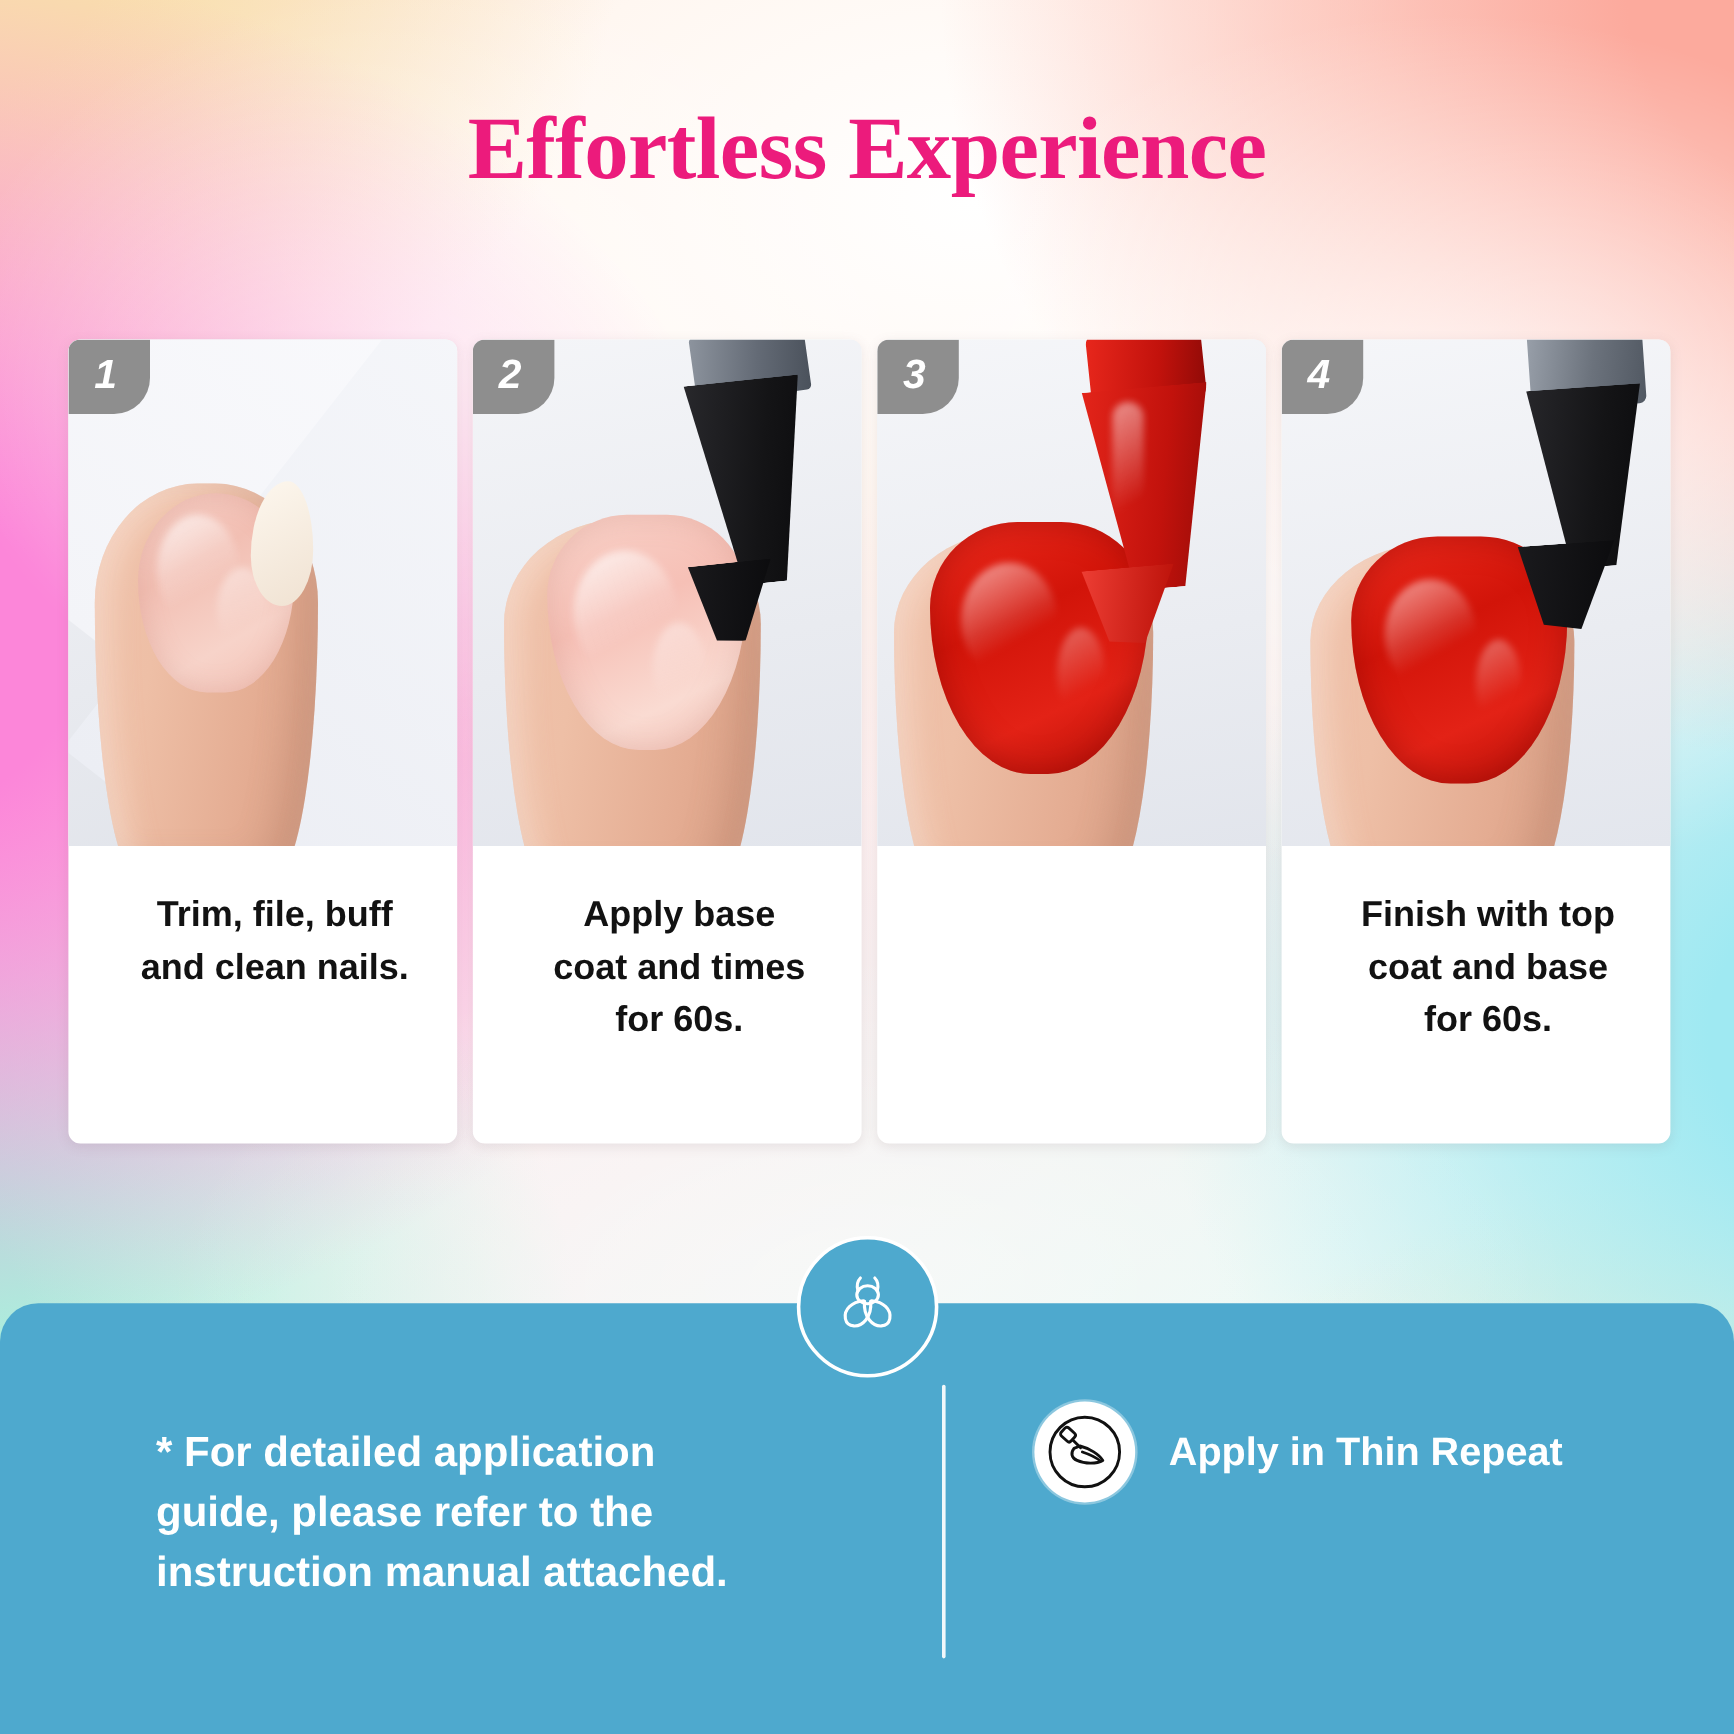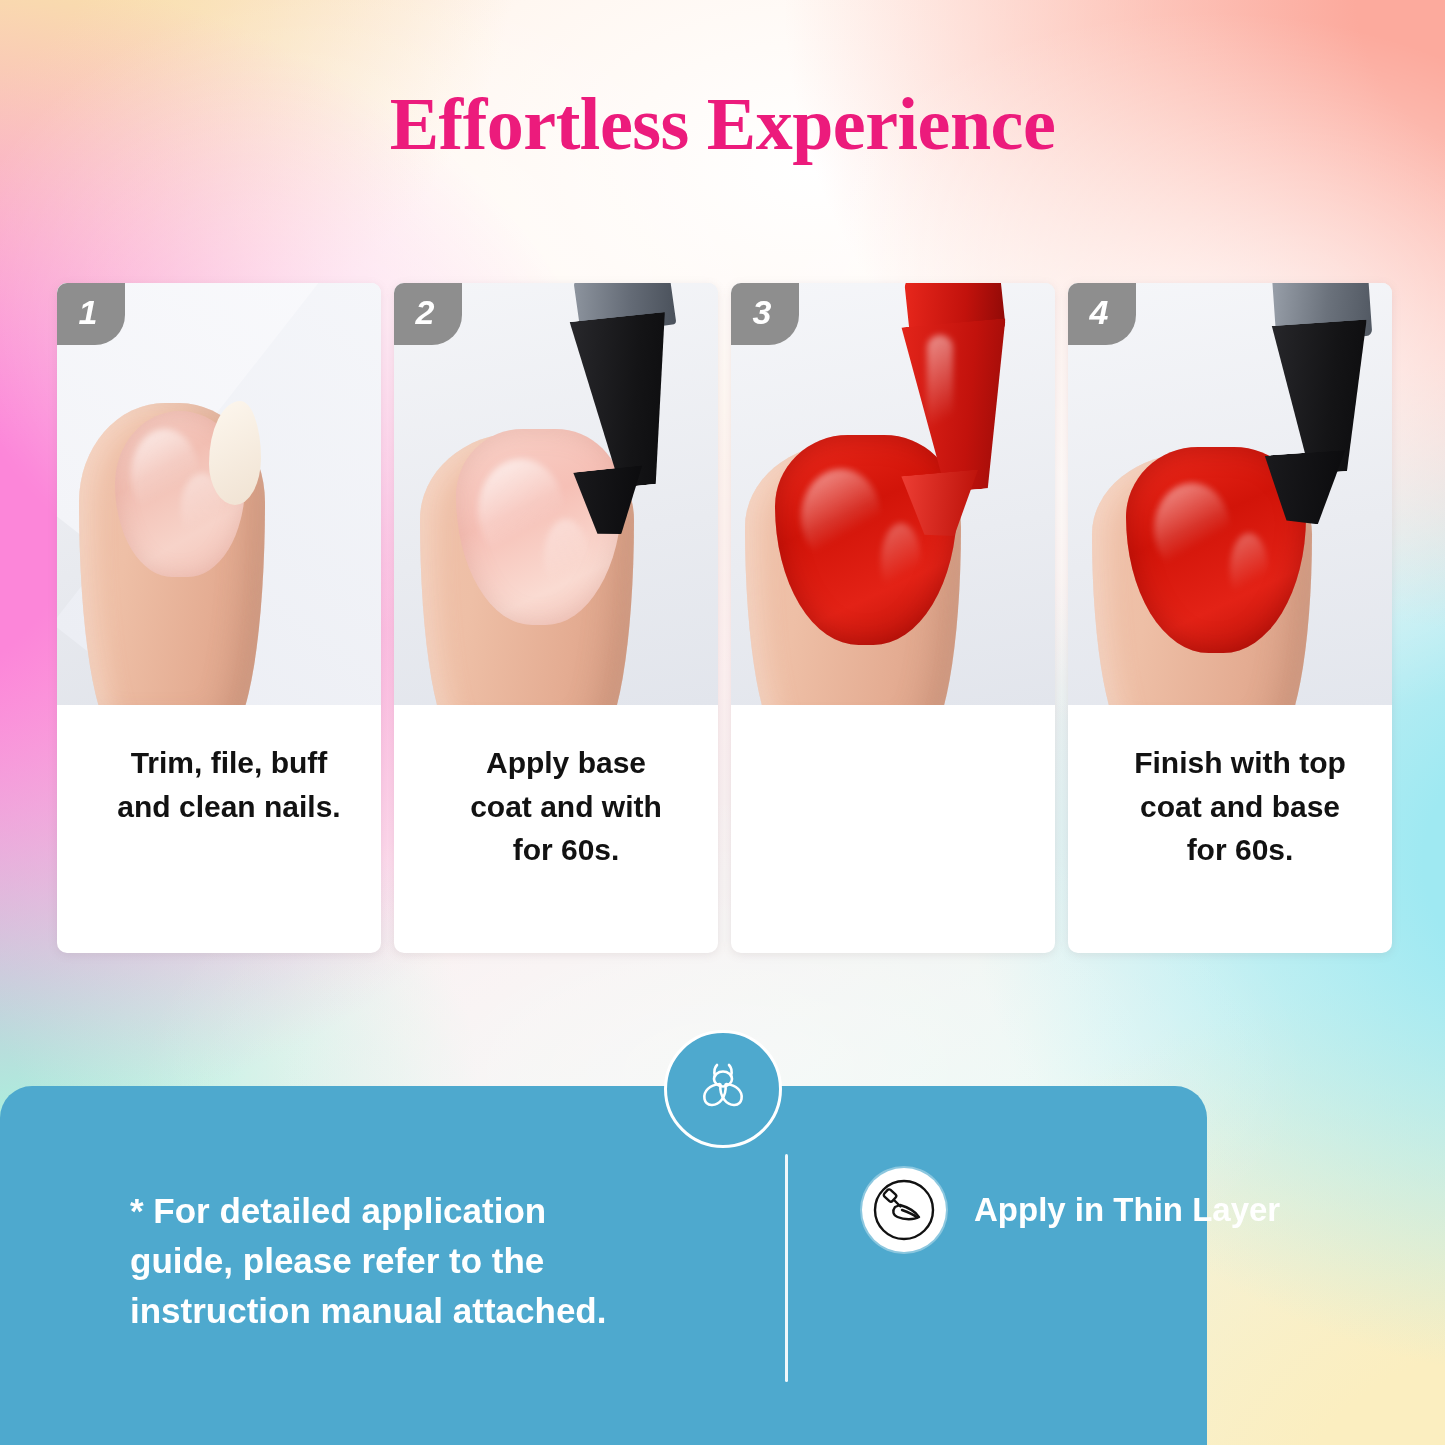--- a/index.html
+++ b/index.html
@@ -97,21 +97,21 @@
 
   
   .logo-badge {
     position: absolute; left: 664px; top: 1030px; width: 118px; height: 118px;
     border-radius: 50%; background: #4ea9ce; border: 3px solid #ffffff;
     z-index: 6; display:flex; align-items:center; justify-content:center;
   }
 
   
   .panel {
-    position: absolute; left: 0; top: 1086px; width: 1207px; height: 359px;
+    position: absolute; left: 0; top: 1086px; width: 1445px; height: 359px;
     background: #4ea9ce; border-radius: 32px 32px 0 0; z-index: 4;
   }
   .panel-inner { position: relative; width: 100%; height: 100%; display: flex; }
 
   .note {
     position: absolute; left: 130px; top: 100px; width: 610px;
     color: #ffffff; font-size: 35px; font-weight: 700; line-height: 1.43;
     white-space: pre-line;
   }
   .divider {
@@ -174,21 +174,21 @@
           <div class="gloss" style="left:150px;top:236px;width:44px;height:76px;opacity:.45;"></div>
 
           <div class="brush-handle" style="left:183px;top:-8px;width:96px;height:56px;transform:rotate(-8deg);background:linear-gradient(100deg,#8d949e,#646b76 55%,#4a515b);"></div>
 
           <div class="brush-body" style="left:176px;top:34px;width:104px;height:170px;clip-path:polygon(8% 0%,100% 0%,74% 100%,40% 100%);transform:rotate(-6deg);"></div>
           <div class="brush-body" style="left:178px;top:186px;width:74px;height:66px;clip-path:polygon(6% 0%,100% 0%,62% 100%,30% 96%);background:linear-gradient(100deg,#1a1a1d,#0a0a0c);transform:rotate(-6deg);"></div>
         </div>
         <div class="badge">2</div>
       </div>
       <div class="card-caption">Apply base
-coat and with
+coat and times
 for 60s.</div>
     </div>
 
     <div class="card">
       <div class="card-photo">
         <div class="photo">
           <div class="ph-bg" style="background:linear-gradient(170deg,#f5f6f9,#eaecf1 60%,#e2e5ec);"></div>
           <div class="finger sh" style="left:14px;top:160px;width:216px;height:300px;border-radius:46% 46% 18% 18% / 28% 28% 72% 72%;"></div>
 
           <div class="nail" style="left:44px;top:152px;width:182px;height:210px;border-radius:40% 40% 46% 46%/34% 34% 66% 66%;background:linear-gradient(155deg,#ef2b1d 0%,#d21409 38%,#e32216 70%,#b80f06 100%);box-shadow:inset 0 0 28px rgba(110,0,0,.4);"></div>
@@ -251,21 +251,21 @@
             <svg width="62" height="62" viewBox="0 0 62 62">
               <circle cx="31" cy="31" r="29" fill="#ffffff" stroke="#111111" stroke-width="2.4"></circle>
               <g fill="none" stroke="#111111" stroke-width="2.4" stroke-linecap="round" stroke-linejoin="round">
                 <rect x="11.5" y="12" width="11" height="9" rx="2.2" transform="rotate(42 17 16.5)"></rect>
                 <path d="M21 21 L27.5 27.5"></path>
                 <path d="M27 26 C35 28, 43 33, 46 38 C41 41, 31 41, 24.5 38 C20 36, 19 32, 22 28 Z"></path>
                 <path d="M29 31 C35 33, 41 36, 44 38.5"></path>
               </g>
             </svg>
           </div>
-          <div class="feat-label">Apply in Thin Layer</div>
+          <div class="feat-label">Apply in Thin Repeat</div>
         </div>
 
 
       </div>
     </div>
   </div>
 
 </div>
 
 </body></html>

